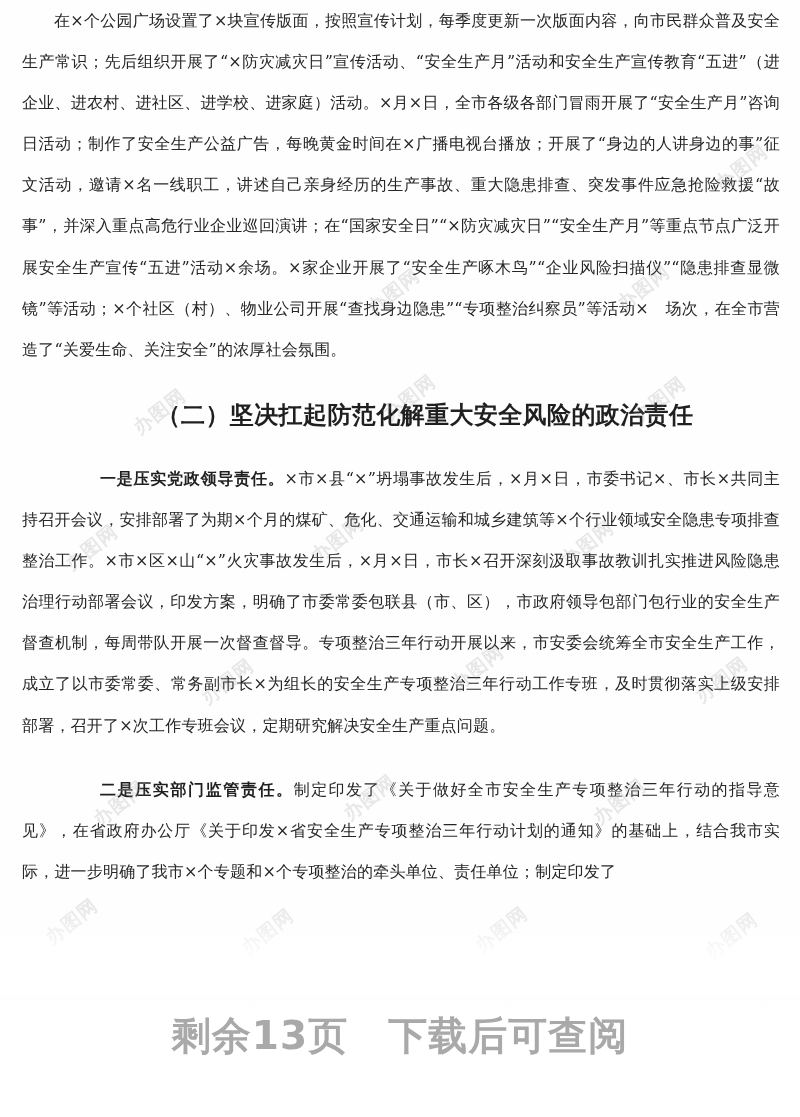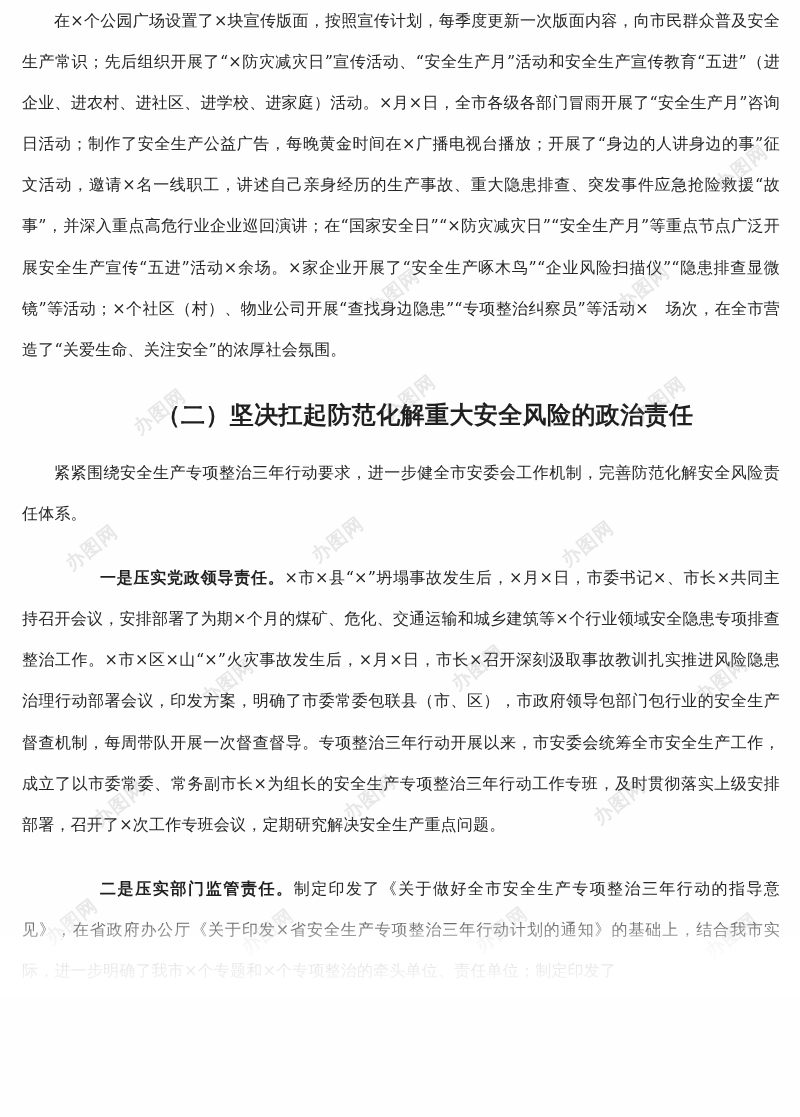--- a/index.html
+++ b/index.html
@@ -157,24 +157,26 @@
       <span class="wm" style="left: 470px; top: 938px; color: rgba(140, 140, 145, 0.2);">办图网</span>
       <span class="wm" style="left: 700px; top: 944px; color: rgba(140, 140, 145, 0.2);">办图网</span>
     </div>
 
   <div id="doc-body">
 
     <p class="para indent">在×个公园广场设置了×块宣传版面，按照宣传计划，每季度更新一次版面内容，向市民群众普及安全生产常识；先后组织开展了“×防灾减灾日”宣传活动、“安全生产月”活动和安全生产宣传教育“五进”（进企业、进农村、进社区、进学校、进家庭）活动。×月×日，全市各级各部门冒雨开展了“安全生产月”咨询日活动；制作了安全生产公益广告，每晚黄金时间在×广播电视台播放；开展了“身边的人讲身边的事”征文活动，邀请×名一线职工，讲述自己亲身经历的生产事故、重大隐患排查、突发事件应急抢险救援“故事”，并深入重点高危行业企业巡回演讲；在“国家安全日”“×防灾减灾日”“安全生产月”等重点节点广泛开展安全生产宣传“五进”活动×余场。×家企业开展了“安全生产啄木鸟”“企业风险扫描仪”“隐患排查显微镜”等活动；×个社区（村）、物业公司开展“查找身边隐患”“专项整治纠察员”等活动×　场次，在全市营造了“关爱生命、关注安全”的浓厚社会氛围。</p>
 
     <h2 class="subhead gap-head">（二）坚决扛起防范化解重大安全风险的政治责任</h2>
 
-    <p class="para indent gap-sm">紧紧围绕安全生产专项整治三年行动要求，进一步健全市安委会工作机制，完善防范化解安全风险责任体系。</p>
 
     <p class="para indent gap-md"><span class="lead">一是压实党政领导责任。</span><span>×市×县“×”坍塌事故发生后，×月×日，市委书记×、市长×共同主持召开会议，安排部署了为期×个月的煤矿、危化、交通运输和城乡建筑等×个行业领域安全隐患专项排查整治工作。×市×区×山“×”火灾事故发生后，×月×日，市长×召开深刻汲取事故教训扎实推进风险隐患治理行动部署会议，印发方案，明确了市委常委包联县（市、区），市政府领导包部门包行业的安全生产督查机制，每周带队开展一次督查督导。专项整治三年行动开展以来，市安委会统筹全市安全生产工作，成立了以市委常委、常务副市长×为组长的安全生产专项整治三年行动工作专班，及时贯彻落实上级安排部署，召开了×次工作专班会议，定期研究解决安全生产重点问题。</span></p>
 
     <p class="para indent gap-md"><span class="lead">二是压实部门监管责任。</span><span>制定印发了《关于做好全市安全生产专项整治三年行动的指导意见》，在省政府办公厅《关于印发×省安全生产专项整治三年行动计划的通知》的基础上，结合我市实际，进一步明确了我市×个专题和×个专项整治的牵头单位、责任单位；制定印发了</span></p>
 
   </div>
 
   <div id="content-fade"></div>
 
+  <div id="paywall-overlay">
+    <div id="paywall-text">剩余13页　下载后可查阅</div>
+  </div>
 
 </div>
 
 </body></html>

